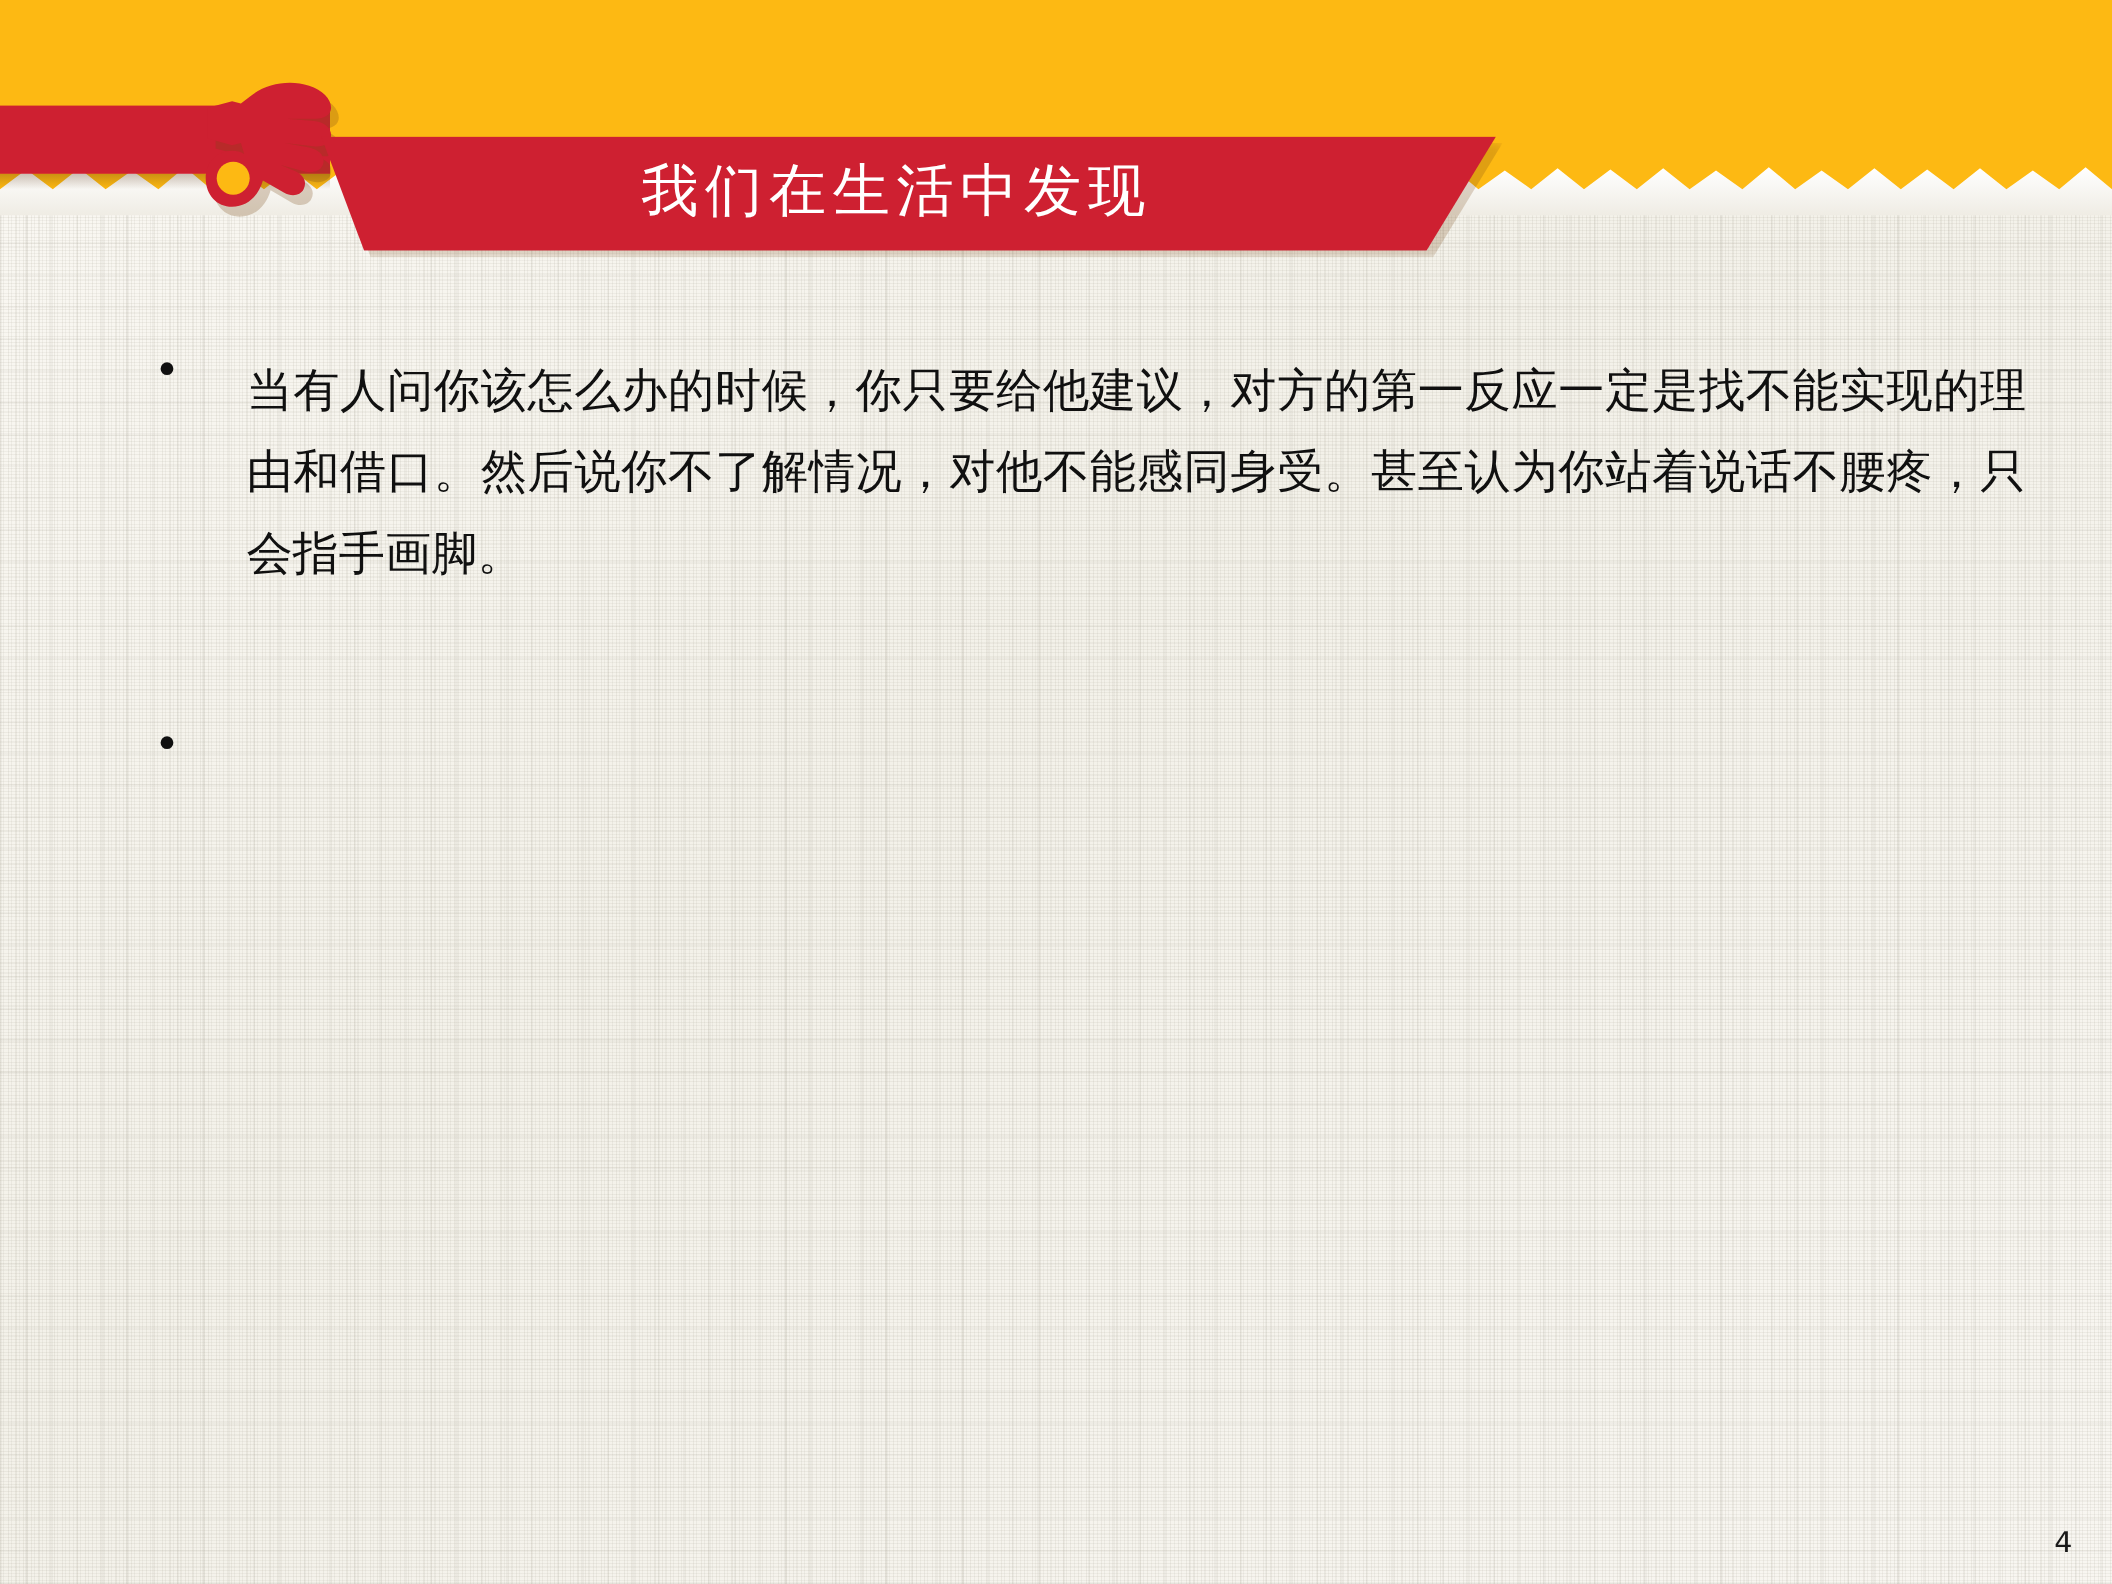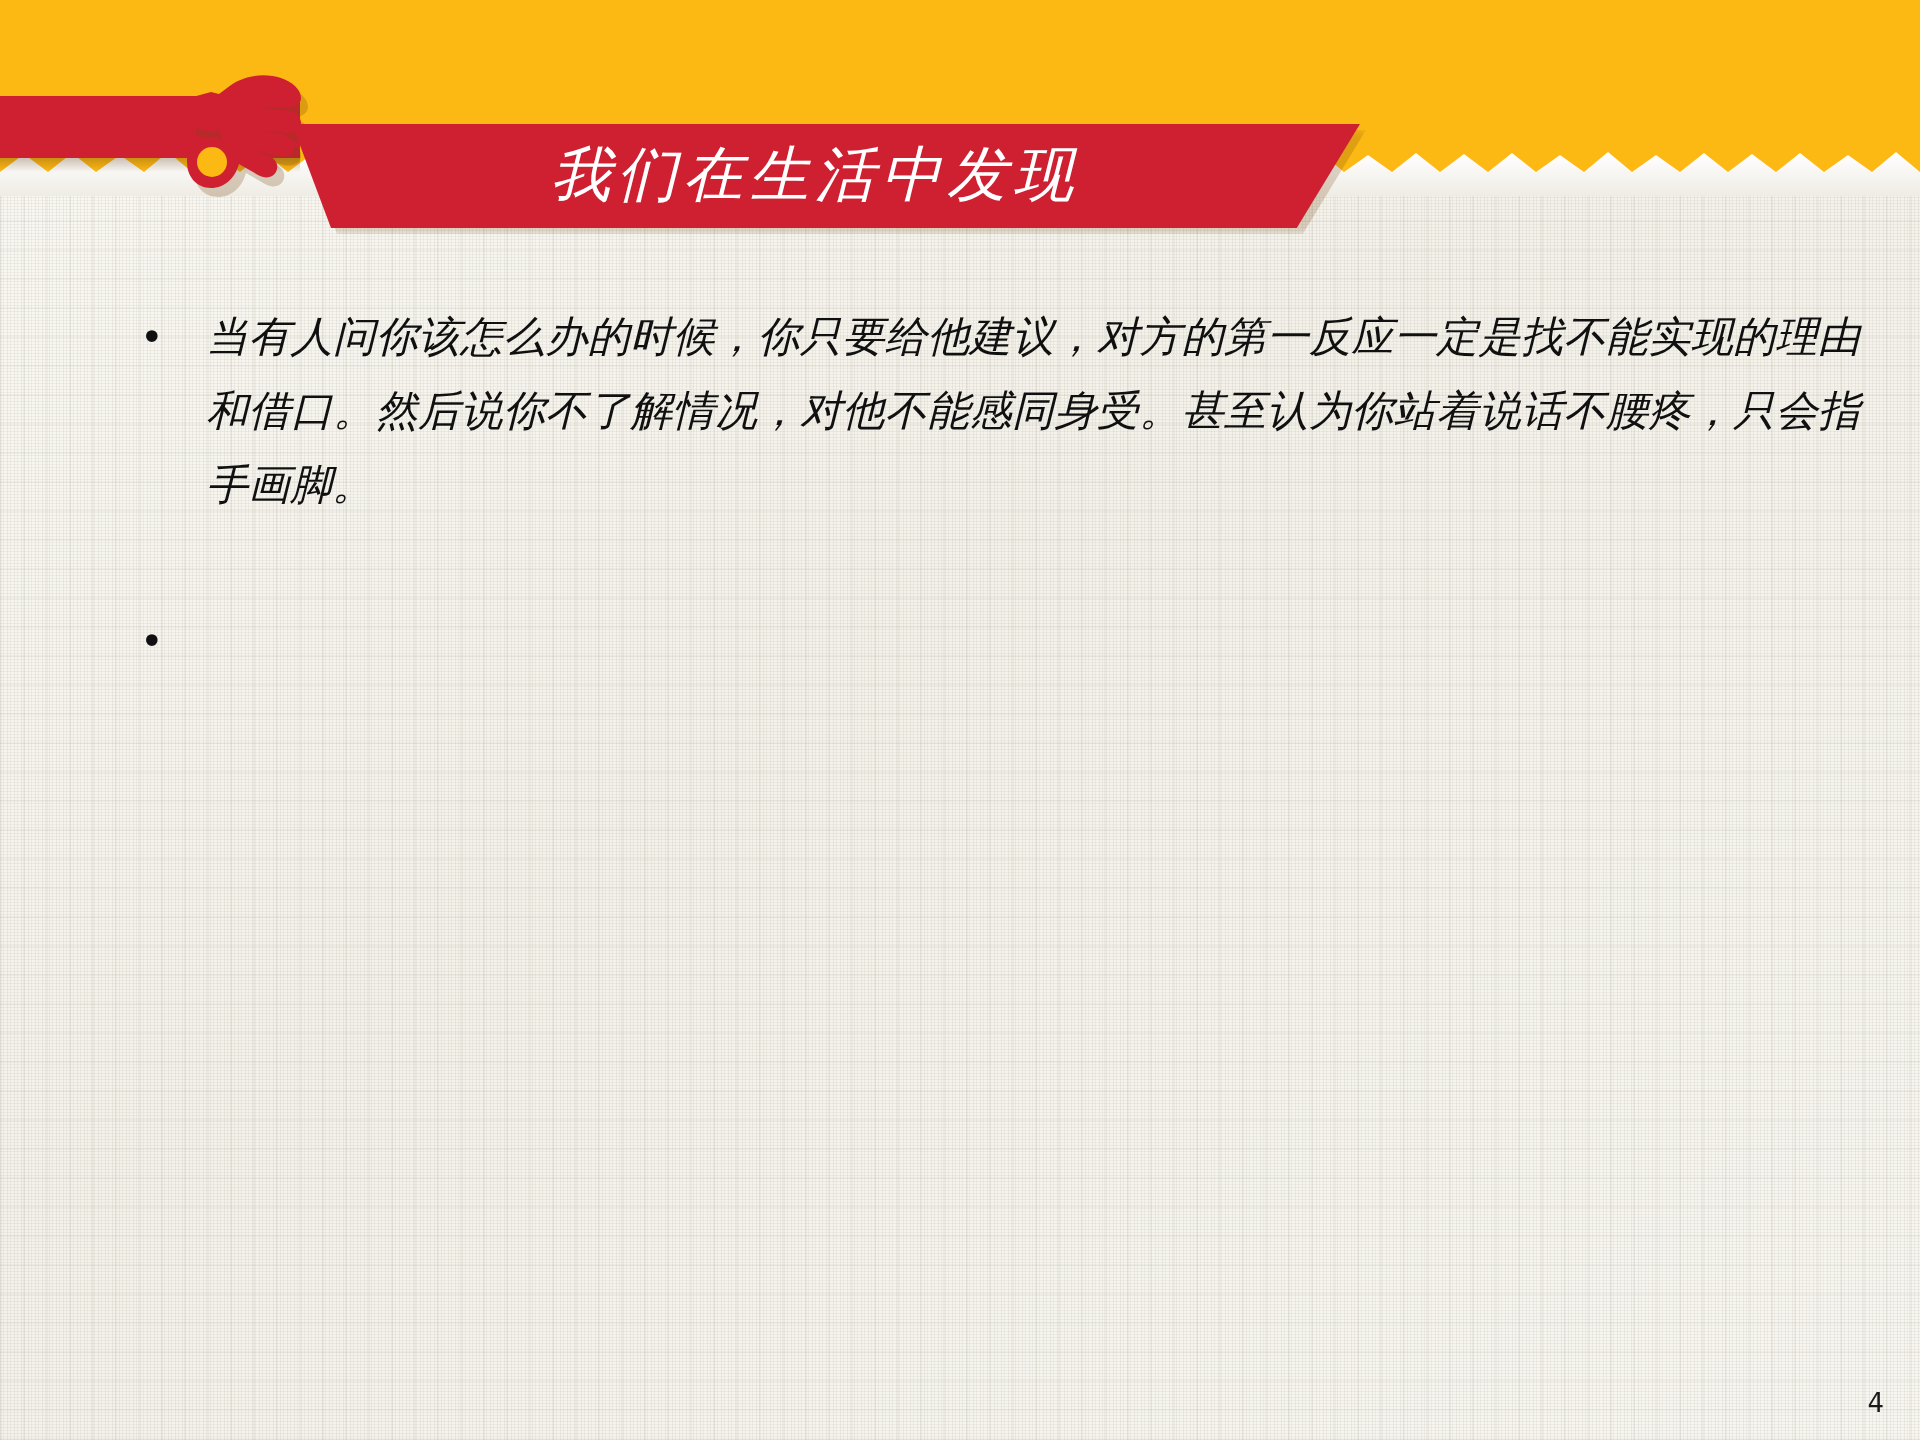--- a/index.html
+++ b/index.html
@@ -131,28 +131,27 @@
     clip-path: polygon(22px 0, 100% 0, 94.2% 100%, 5.6% 100%);
     filter: blur(4px);
   }
   .title-text {
     position: absolute;
     inset: 0;
     display: flex;
     align-items: center;
     justify-content: center;
     color: #ffffff;
-    font-size: 60px;
+    font-size: 52px;
     font-weight: 400;
     letter-spacing: 6px;
     line-height: 1;
     padding-bottom: 4px;
     white-space: nowrap;
     font-family: "DejaVu Sans", "Liberation Sans", sans-serif;
-    font-style: italic;
   }
 
   
   .content {
     position: absolute;
     left: 0;
     top: 300px;
     width: 1920px;
   }
   .bullet-block {
@@ -175,22 +174,21 @@
     flex: 1 1 auto;
     color: #101010;
     font-size: 42px;
     line-height: 74px;
     letter-spacing: 0px;
     text-align: justify;
     text-justify: inter-character;
     font-family: "DejaVu Sans", "Liberation Sans", sans-serif;
   }
   .bullet-body p {
-    margin: 0;
-    font-style: italic;
+    margin: 18px;
   }
 
   
   .page-number {
     position: absolute;
     right: 36px;
     bottom: 24px;
     color: #1a1a1a;
     font-size: 26px;
     line-height: 1;

